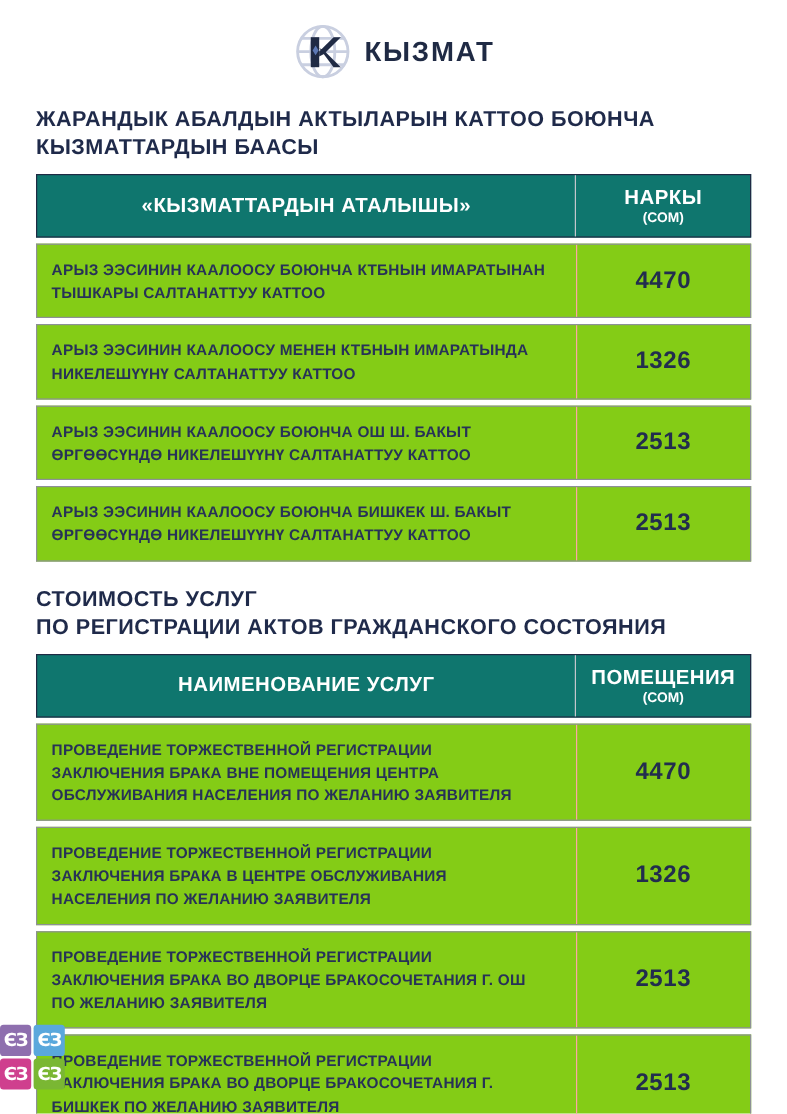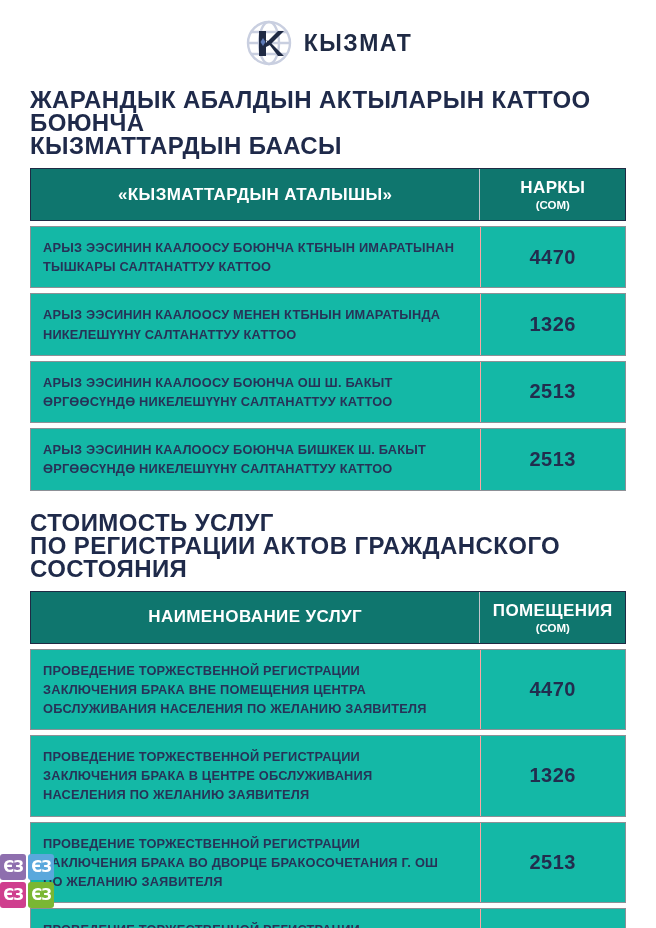--- a/index.html
+++ b/index.html
@@ -11,21 +11,21 @@
   .page{padding:16px 30px 0 30px;box-sizing:border-box;}
 
   
   .brand{display:flex;align-items:center;justify-content:center;gap:10px;height:54px;}
   .globe{width:50px;height:50px;position:relative;flex:0 0 auto;}
   .brand-text{font-size:23px;font-weight:bold;letter-spacing:1.5px;color:#1f2a44;}
 
   
   .h-title{
     margin:18px 0 0 0;
-    font-size:24px;line-height:23px;font-weight:bold;
+    font-size:18px;line-height:23px;font-weight:bold;
     letter-spacing:.4px;color:#1f2a4a;text-transform:uppercase;
   }
 
   
   .price-table{margin-top:11px;width:596px;}
   .t-header{
     display:flex;background:#0f766e;color:#ffffff;
     border:1px solid #1f2a44;box-sizing:border-box;
   }
   .t-header .c-name{
@@ -35,21 +35,21 @@
   .t-header .c-price{
     width:146px;box-sizing:border-box;border-left:1px solid #c3c6cc;
     display:flex;flex-direction:column;align-items:center;justify-content:center;
     padding:9px 4px;
   }
   .t-header .c-price .p1{font-size:17px;font-weight:bold;letter-spacing:.4px;}
   .t-header .c-price .p2{font-size:11.5px;font-weight:bold;margin-top:1px;}
 
   .t-row{
     display:flex;border:1px solid #8d9096;box-sizing:border-box;
-    margin-top:5px;background:#14b8a6;
+    margin-top:5px;background:#84cc16;
   }
   .t-row .c-name{
     width:450px;box-sizing:border-box;padding:11px 22px 11px 12px;
     display:flex;align-items:center;
     font-size:12.8px;line-height:1.5;font-weight:bold;
     letter-spacing:.2px;color:#273257;text-transform:uppercase;
   }
   .t-row .c-price{
     width:146px;box-sizing:border-box;border-left:1px solid #fca5a5;
     display:flex;align-items:center;justify-content:center;

